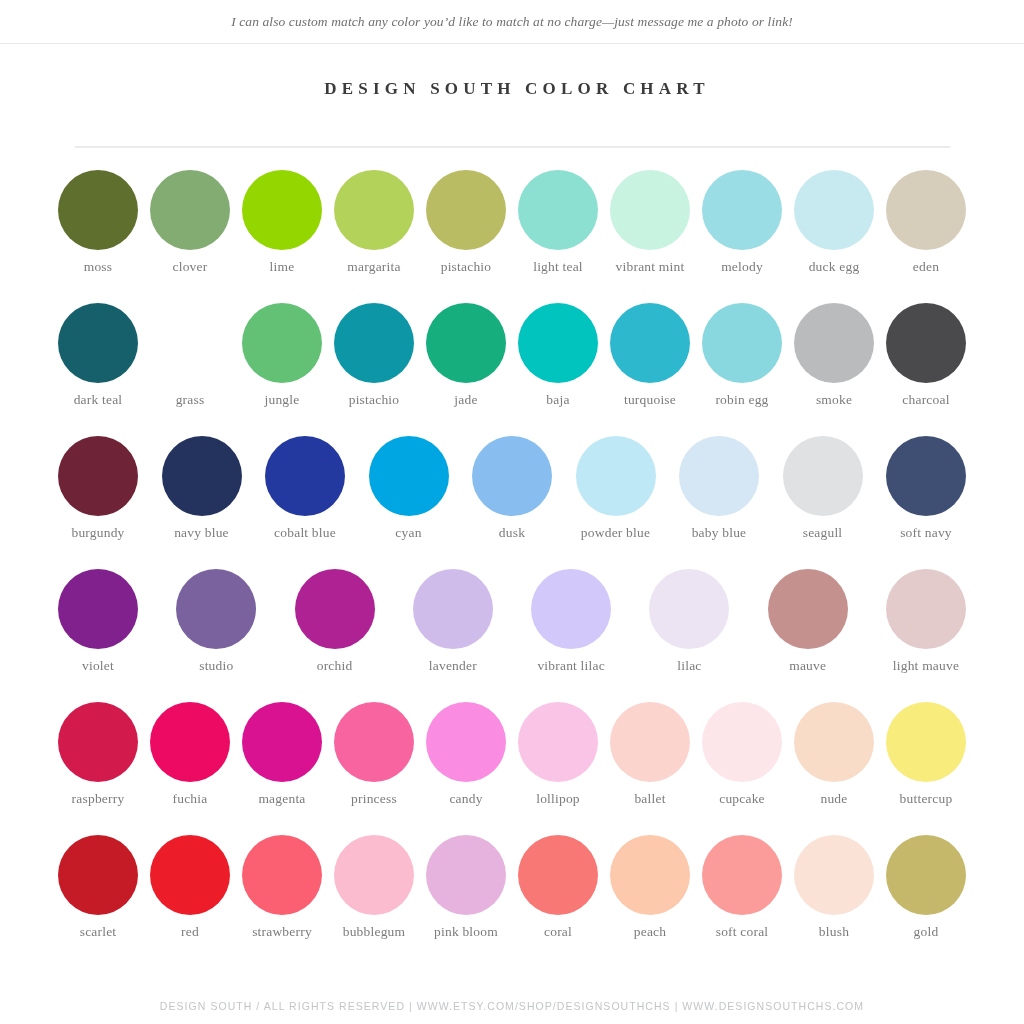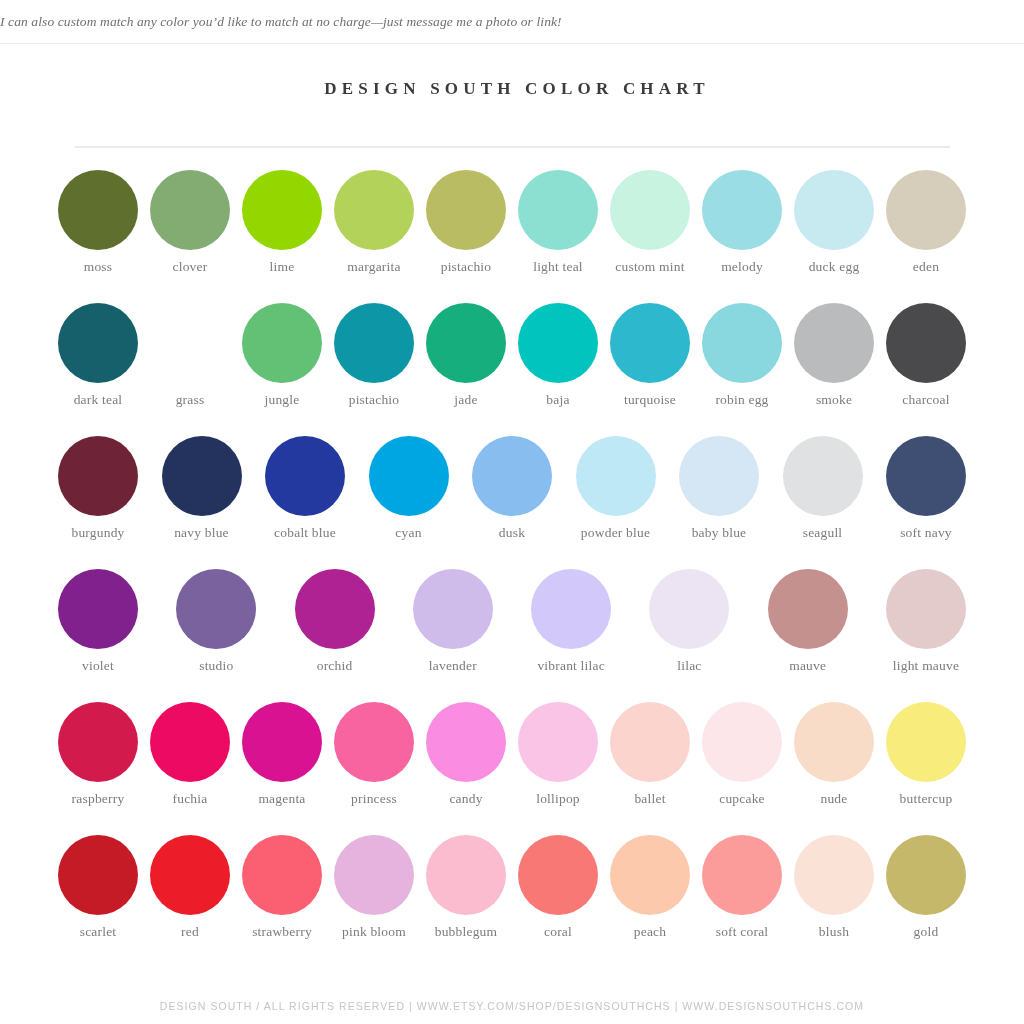--- a/index.html
+++ b/index.html
@@ -13,20 +13,21 @@
     font-family: "Liberation Serif", serif;
     overflow: hidden;
     position: relative;
   }
 
   
   .banner {
     height: 44px;
     display: flex;
     align-items: center;
+    justify-content: center;
     border-bottom: 1px solid #e9e9e9;
     box-sizing: border-box;
   }
   .banner-text {
     font-family: "Liberation Serif", serif;
     font-style: italic;
     font-size: 13.5px;
     color: #6f6f6f;
     letter-spacing: 0.1px;
     white-space: nowrap;
@@ -143,21 +144,21 @@
       <div class="cell">
         <div class="swatch" style="background: rgb(185, 188, 99);"></div>
         <div class="swatch-label">pistachio</div>
       </div>
       <div class="cell">
         <div class="swatch" style="background: rgb(140, 224, 210);"></div>
         <div class="swatch-label">light teal</div>
       </div>
       <div class="cell">
         <div class="swatch" style="background: rgb(200, 243, 224);"></div>
-        <div class="swatch-label">custom mint</div>
+        <div class="swatch-label">vibrant mint</div>
       </div>
       <div class="cell">
         <div class="swatch" style="background: rgb(155, 221, 228);"></div>
         <div class="swatch-label">melody</div>
       </div>
       <div class="cell">
         <div class="swatch" style="background: rgb(199, 234, 241);"></div>
         <div class="swatch-label">duck egg</div>
       </div>
       <div class="cell">
@@ -328,26 +329,26 @@
       </div>
       <div class="cell">
         <div class="swatch" style="background: rgb(237, 28, 41);"></div>
         <div class="swatch-label">red</div>
       </div>
       <div class="cell">
         <div class="swatch" style="background: rgb(250, 96, 114);"></div>
         <div class="swatch-label">strawberry</div>
       </div>
       <div class="cell">
+        <div class="swatch" style="background: rgb(251, 188, 207);"></div>
+        <div class="swatch-label">bubblegum</div>
+      </div>
+      <div class="cell">
         <div class="swatch" style="background: rgb(229, 179, 222);"></div>
         <div class="swatch-label">pink bloom</div>
-      </div>
-      <div class="cell">
-        <div class="swatch" style="background: rgb(251, 188, 207);"></div>
-        <div class="swatch-label">bubblegum</div>
       </div>
       <div class="cell">
         <div class="swatch" style="background: rgb(248, 120, 118);"></div>
         <div class="swatch-label">coral</div>
       </div>
       <div class="cell">
         <div class="swatch" style="background: rgb(252, 201, 172);"></div>
         <div class="swatch-label">peach</div>
       </div>
       <div class="cell">

